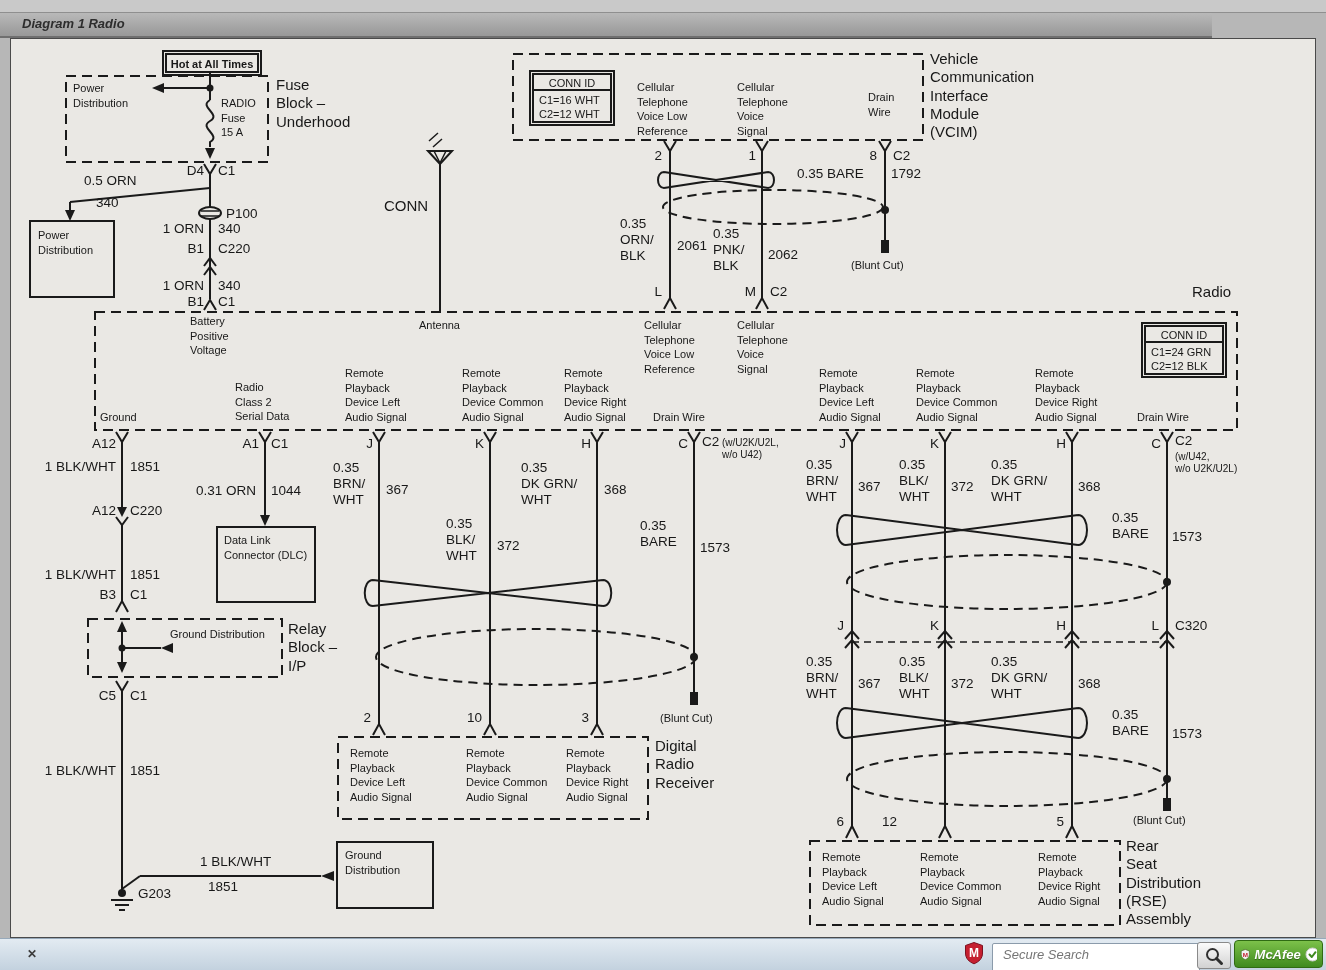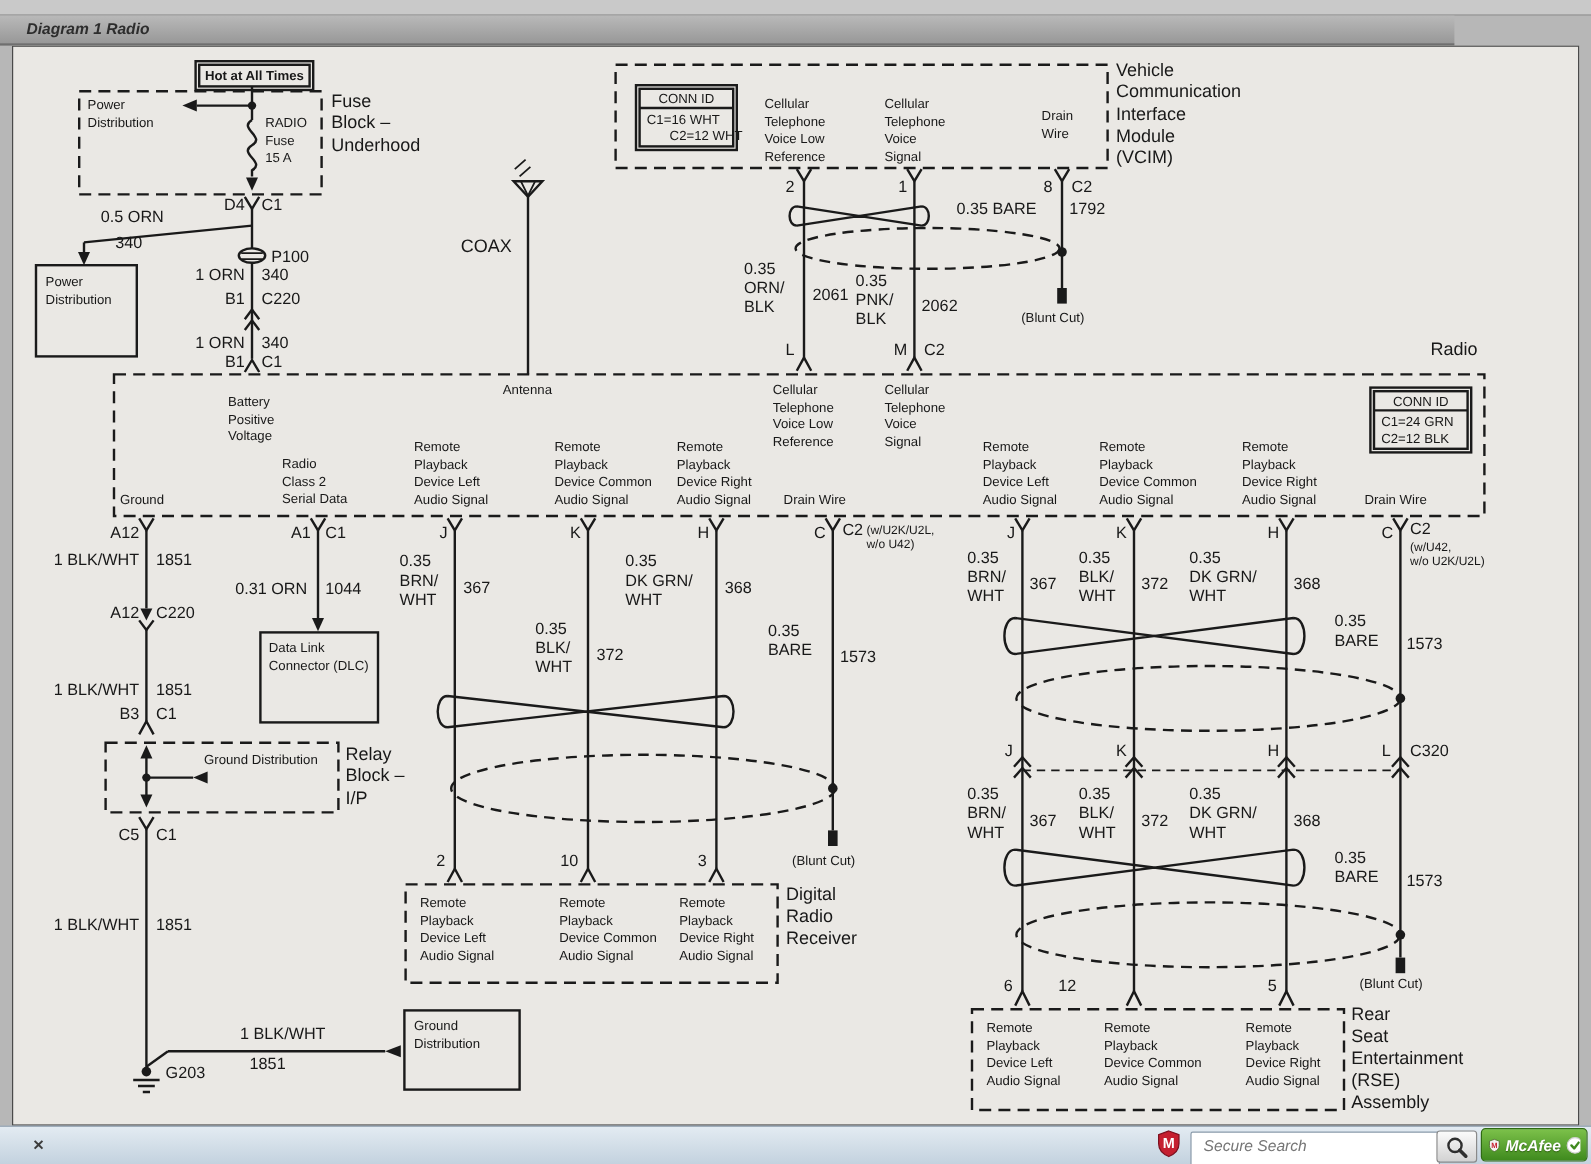--- a/index.html
+++ b/index.html
@@ -178,25 +178,25 @@
 <span class="t" style="left:226px;top:206px">P100</span>
 <span class="t r" style="left:150px;top:221px;width:54px">1 ORN</span>
 <span class="t" style="left:218px;top:221px">340</span>
 <span class="t r" style="left:150px;top:241px;width:54px">B1</span>
 <span class="t" style="left:218px;top:241px">C220</span>
 <span class="t r" style="left:150px;top:278px;width:54px">1 ORN</span>
 <span class="t" style="left:218px;top:278px">340</span>
 <span class="t r" style="left:150px;top:294px;width:54px">B1</span>
 <span class="t" style="left:218px;top:294px">C1</span>
 
-<span class="t b" style="left:384px;top:197px">COAX</span>
+<span class="t b" style="left:384px;top:197px">CONN</span>
 
 <span class="t s c" style="left:533px;top:76px;width:78px">CONN ID</span>
 <span class="t s" style="left:539px;top:93px">C1=16 WHT</span>
-<span class="t s" style="left:558px;top:107px">C2=12 WHT</span>
+<span class="t s" style="left:539px;top:107px">C2=12 WHT</span>
 <span class="t s" style="left:637px;top:80px">Cellular
 Telephone
 Voice Low
 Reference</span>
 <span class="t s" style="left:737px;top:80px">Cellular
 Telephone
 Voice
 Signal</span>
 <span class="t s" style="left:868px;top:90px">Drain
 Wire</span>
@@ -221,21 +221,21 @@
 <span class="t" style="left:768px;top:247px">2062</span>
 <span class="t r" style="left:640px;top:284px;width:22px">L</span>
 <span class="t r" style="left:730px;top:284px;width:26px">M</span>
 <span class="t" style="left:770px;top:284px">C2</span>
 <span class="t s" style="left:851px;top:258px">(Blunt Cut)</span>
 
 <span class="t b" style="left:1192px;top:283px">Radio</span>
 <span class="t s c" style="left:1145px;top:328px;width:78px">CONN ID</span>
 <span class="t s" style="left:1151px;top:345px">C1=24 GRN</span>
 <span class="t s" style="left:1151px;top:359px">C2=12 BLK</span>
-<span class="t s" style="left:190px;top:328px">Battery
+<span class="t s" style="left:190px;top:314px">Battery
 Positive
 Voltage</span>
 <span class="t s" style="left:419px;top:318px">Antenna</span>
 <span class="t s" style="left:100px;top:410px">Ground</span>
 <span class="t s" style="left:235px;top:380px">Radio
 Class 2
 Serial Data</span>
 <span class="t s" style="left:345px;top:366px">Remote
 Playback
 Device Left
@@ -397,21 +397,21 @@
 <span class="t s" style="left:920px;top:850px">Remote
 Playback
 Device Common
 Audio Signal</span>
 <span class="t s" style="left:1038px;top:850px">Remote
 Playback
 Device Right
 Audio Signal</span>
 <span class="t b" style="left:1126px;top:837px">Rear
 Seat
-Entertainment
+Distribution
 (RSE)
 Assembly</span>
 
 <div id="statusbar">
   <span class="close">✕</span>
 </div>
 <svg width="22" height="24" style="position:absolute;left:963px;top:941px">
   <path d="M11,1.5 L19.5,4.5 L19.5,12 C19.5,17.5 16,20.8 11,22.8 C6,20.8 2.5,17.5 2.5,12 L2.5,4.5 Z" fill="#c51f30" stroke="#7c1120" stroke-width="1"></path>
   <text x="11" y="16" font-size="12" font-weight="bold" fill="#ffffff" text-anchor="middle" font-family="Liberation Sans, sans-serif">M</text>
 </svg>

